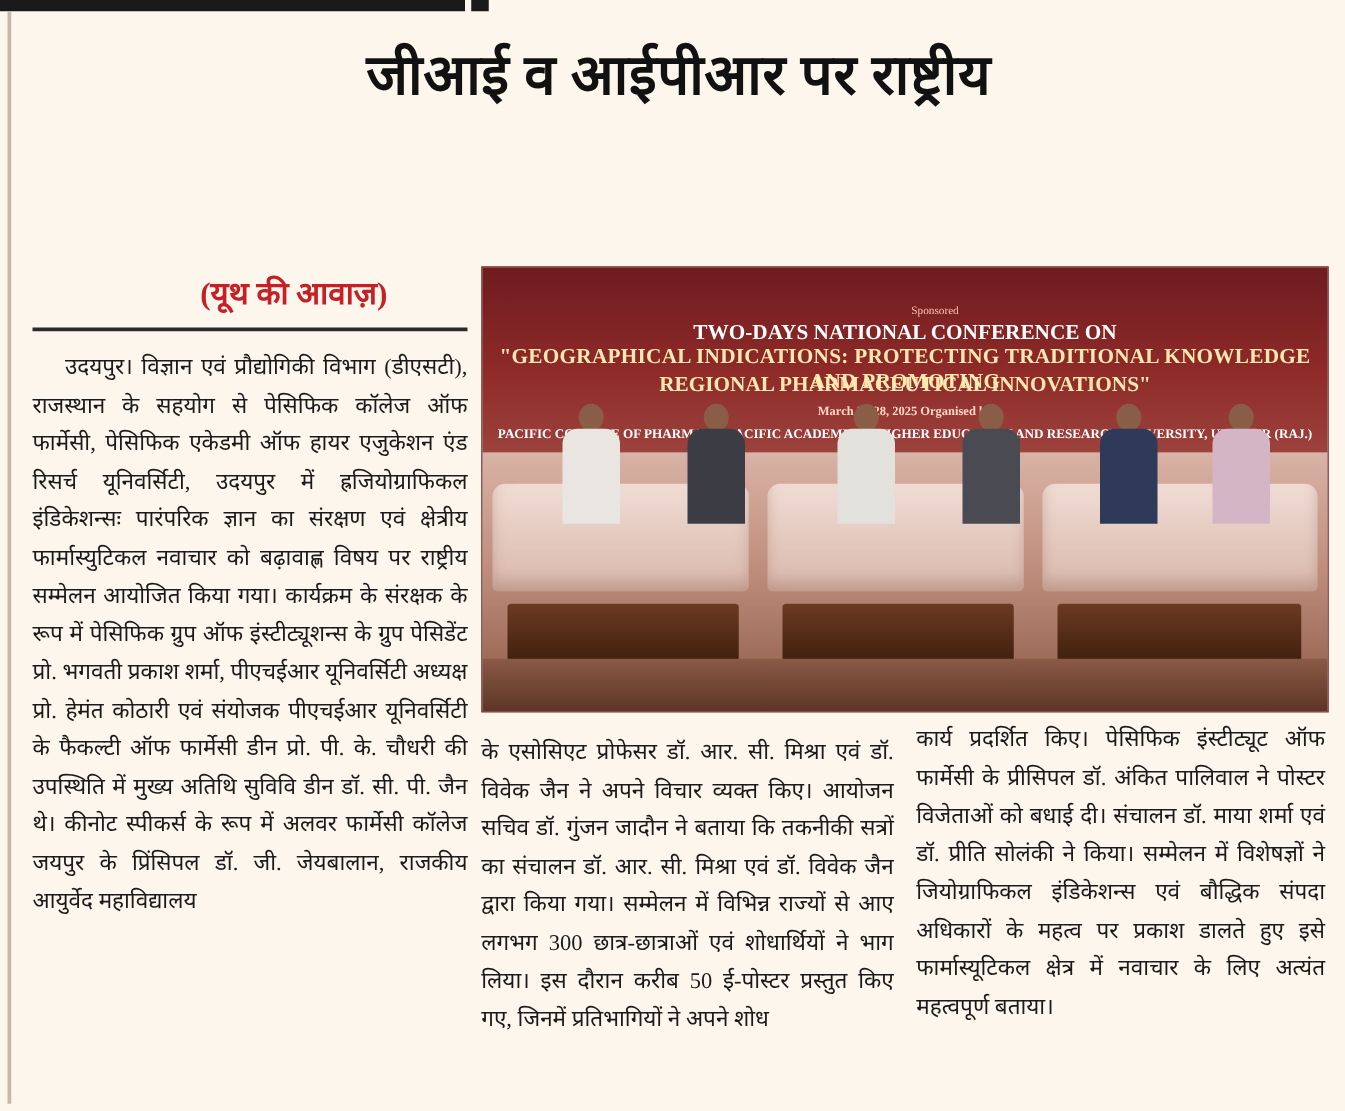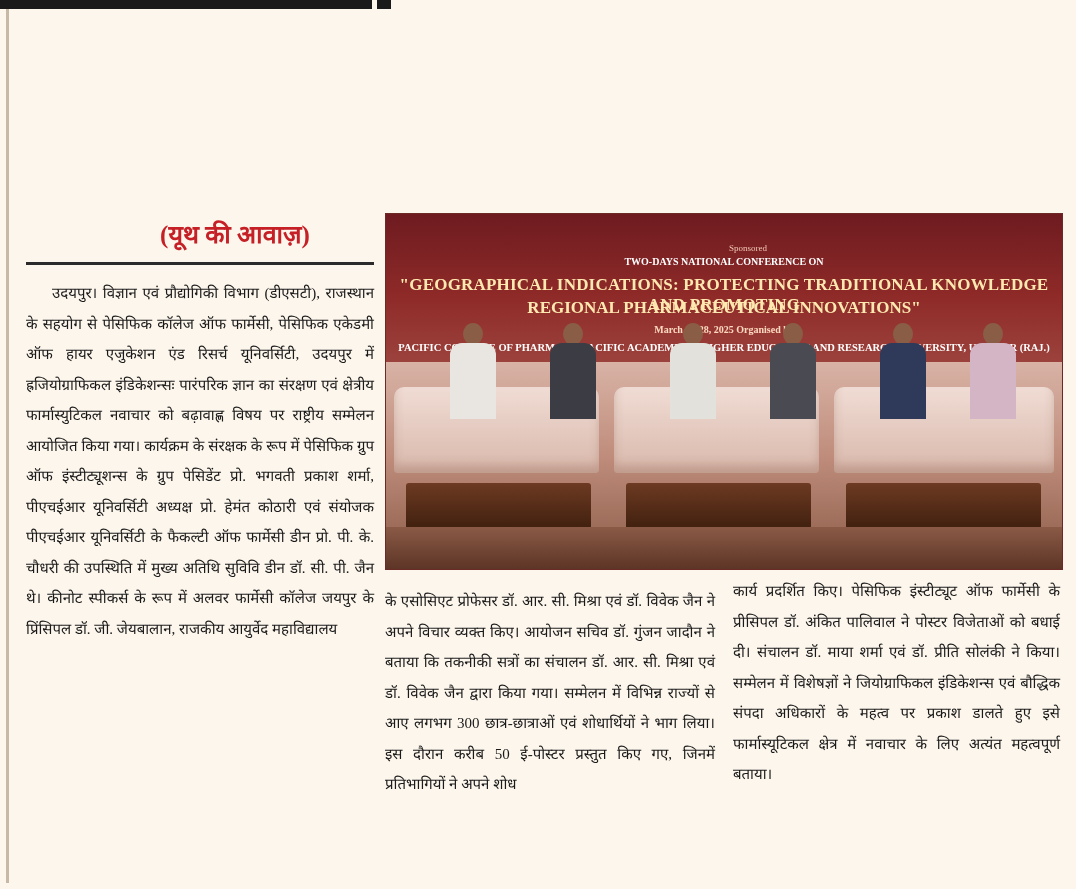--- a/index.html
+++ b/index.html
@@ -119,21 +119,21 @@
     padding-left: 48px;
   }
   .photo .banner-t3 {
     position: absolute;
     top: 42px;
     left: 0;
     right: 0;
     text-align: center;
     color: #ffffff;
     font-weight: bold;
-    font-size: 10px;
+    font-size: 17px;
   }
   .photo .banner-t4 {
     position: absolute;
     top: 61px;
     left: 0;
     right: 0;
     text-align: center;
     color: #ffe9b0;
     font-weight: bold;
     font-size: 17px;
@@ -221,21 +221,21 @@
     right: 0;
     bottom: 0;
     height: 42px;
     background: linear-gradient(#8a5a46, #5d3526);
   }
   
   .col {
     position: absolute;
     font-family: "Liberation Serif", serif;
     color: #1a1a1a;
-    font-size: 15px;
+    font-size: 18px;
     line-height: 30.5px;
     text-align: justify;
     text-justify: inter-word;
   }
   #col1 {
     top: 278px;
     left: 26px;
     width: 348px;
   }
   #col2 {
@@ -266,20 +266,21 @@
 </head>
 <body>
 
 <div class="page">
 
   <div class="top-bar"></div>
   <div class="top-bar-2"></div>
   <div class="left-rule"></div>
 
   <div class="headline">
+    <span>जीआई व आईपीआर पर राष्ट्रीय</span>
   </div>
 
   <div class="kicker">(यूथ की आवाज़)</div>
   <div class="kicker-rule"></div>
 
   <div class="photo">
     <div class="banner">
       <div class="banner-t2">Sponsored</div>
       <div class="banner-t3">TWO-DAYS NATIONAL CONFERENCE ON</div>
       <div class="banner-t4">"GEOGRAPHICAL INDICATIONS: PROTECTING TRADITIONAL KNOWLEDGE AND PROMOTING</div>

